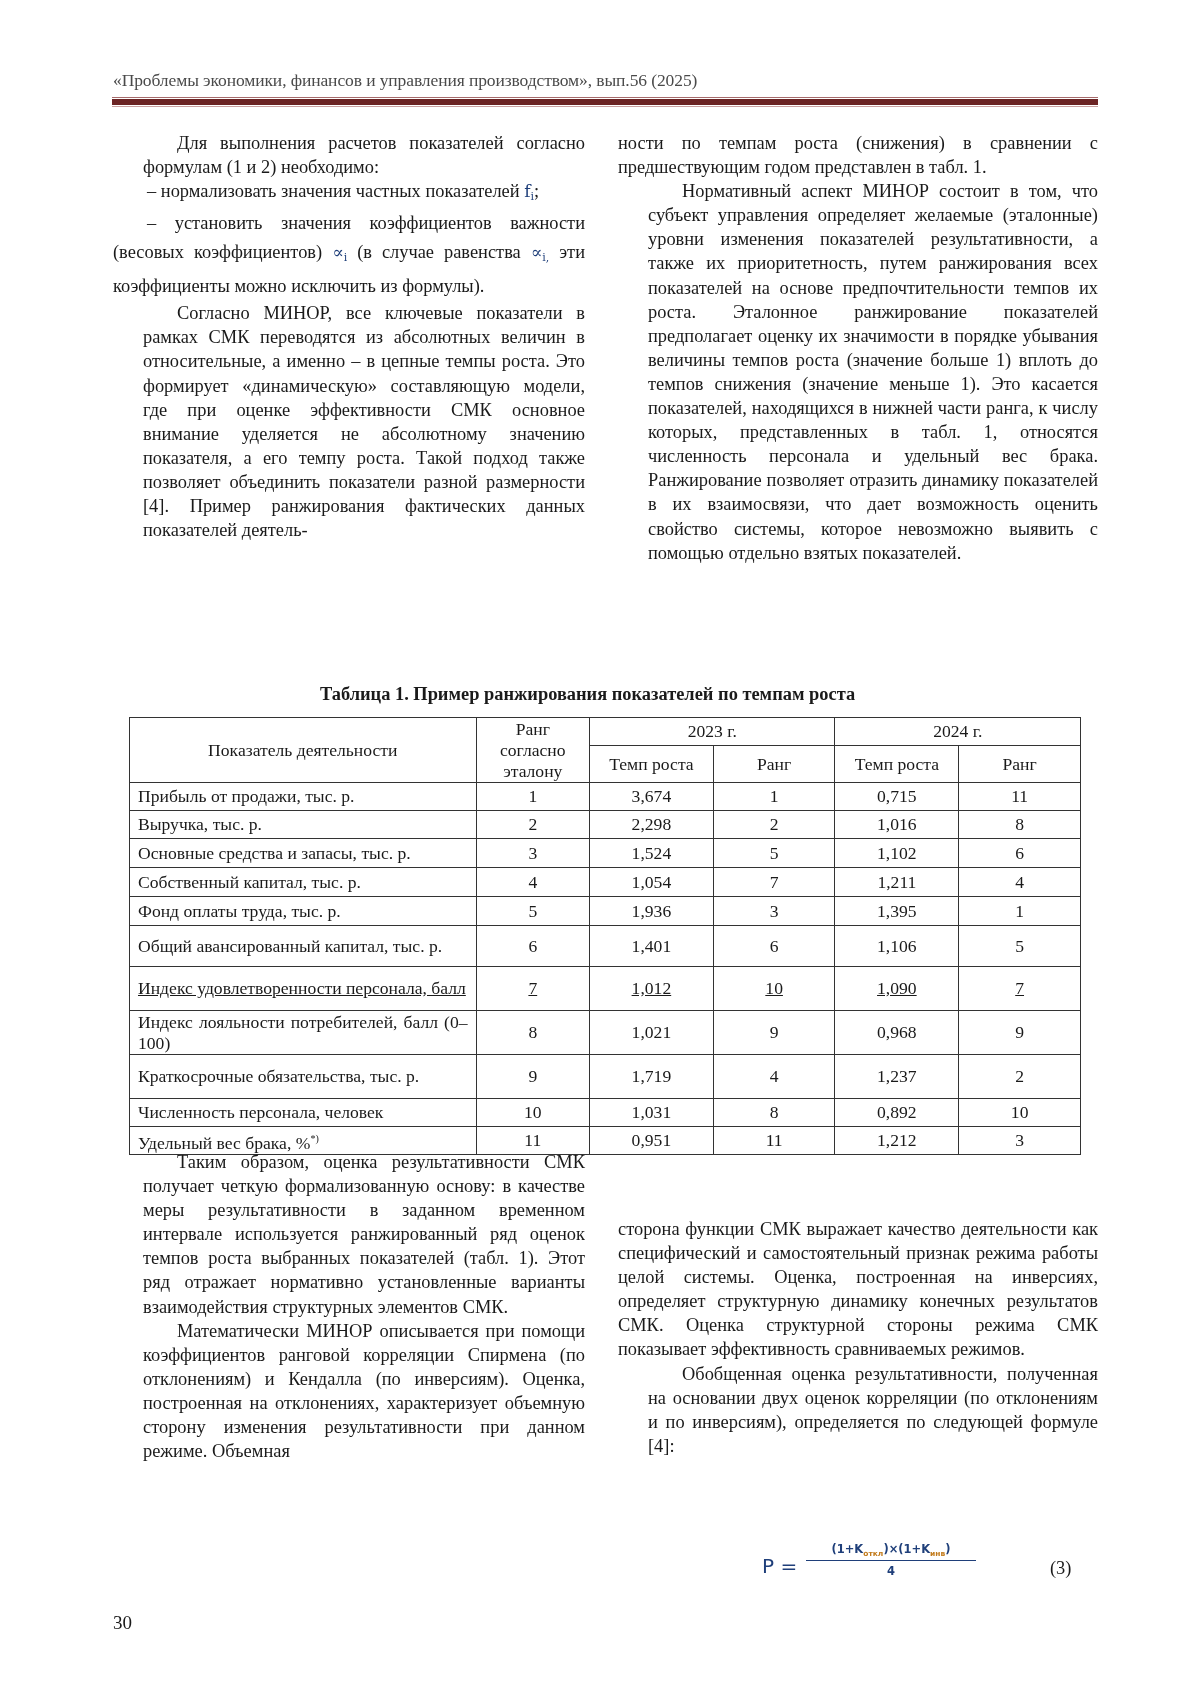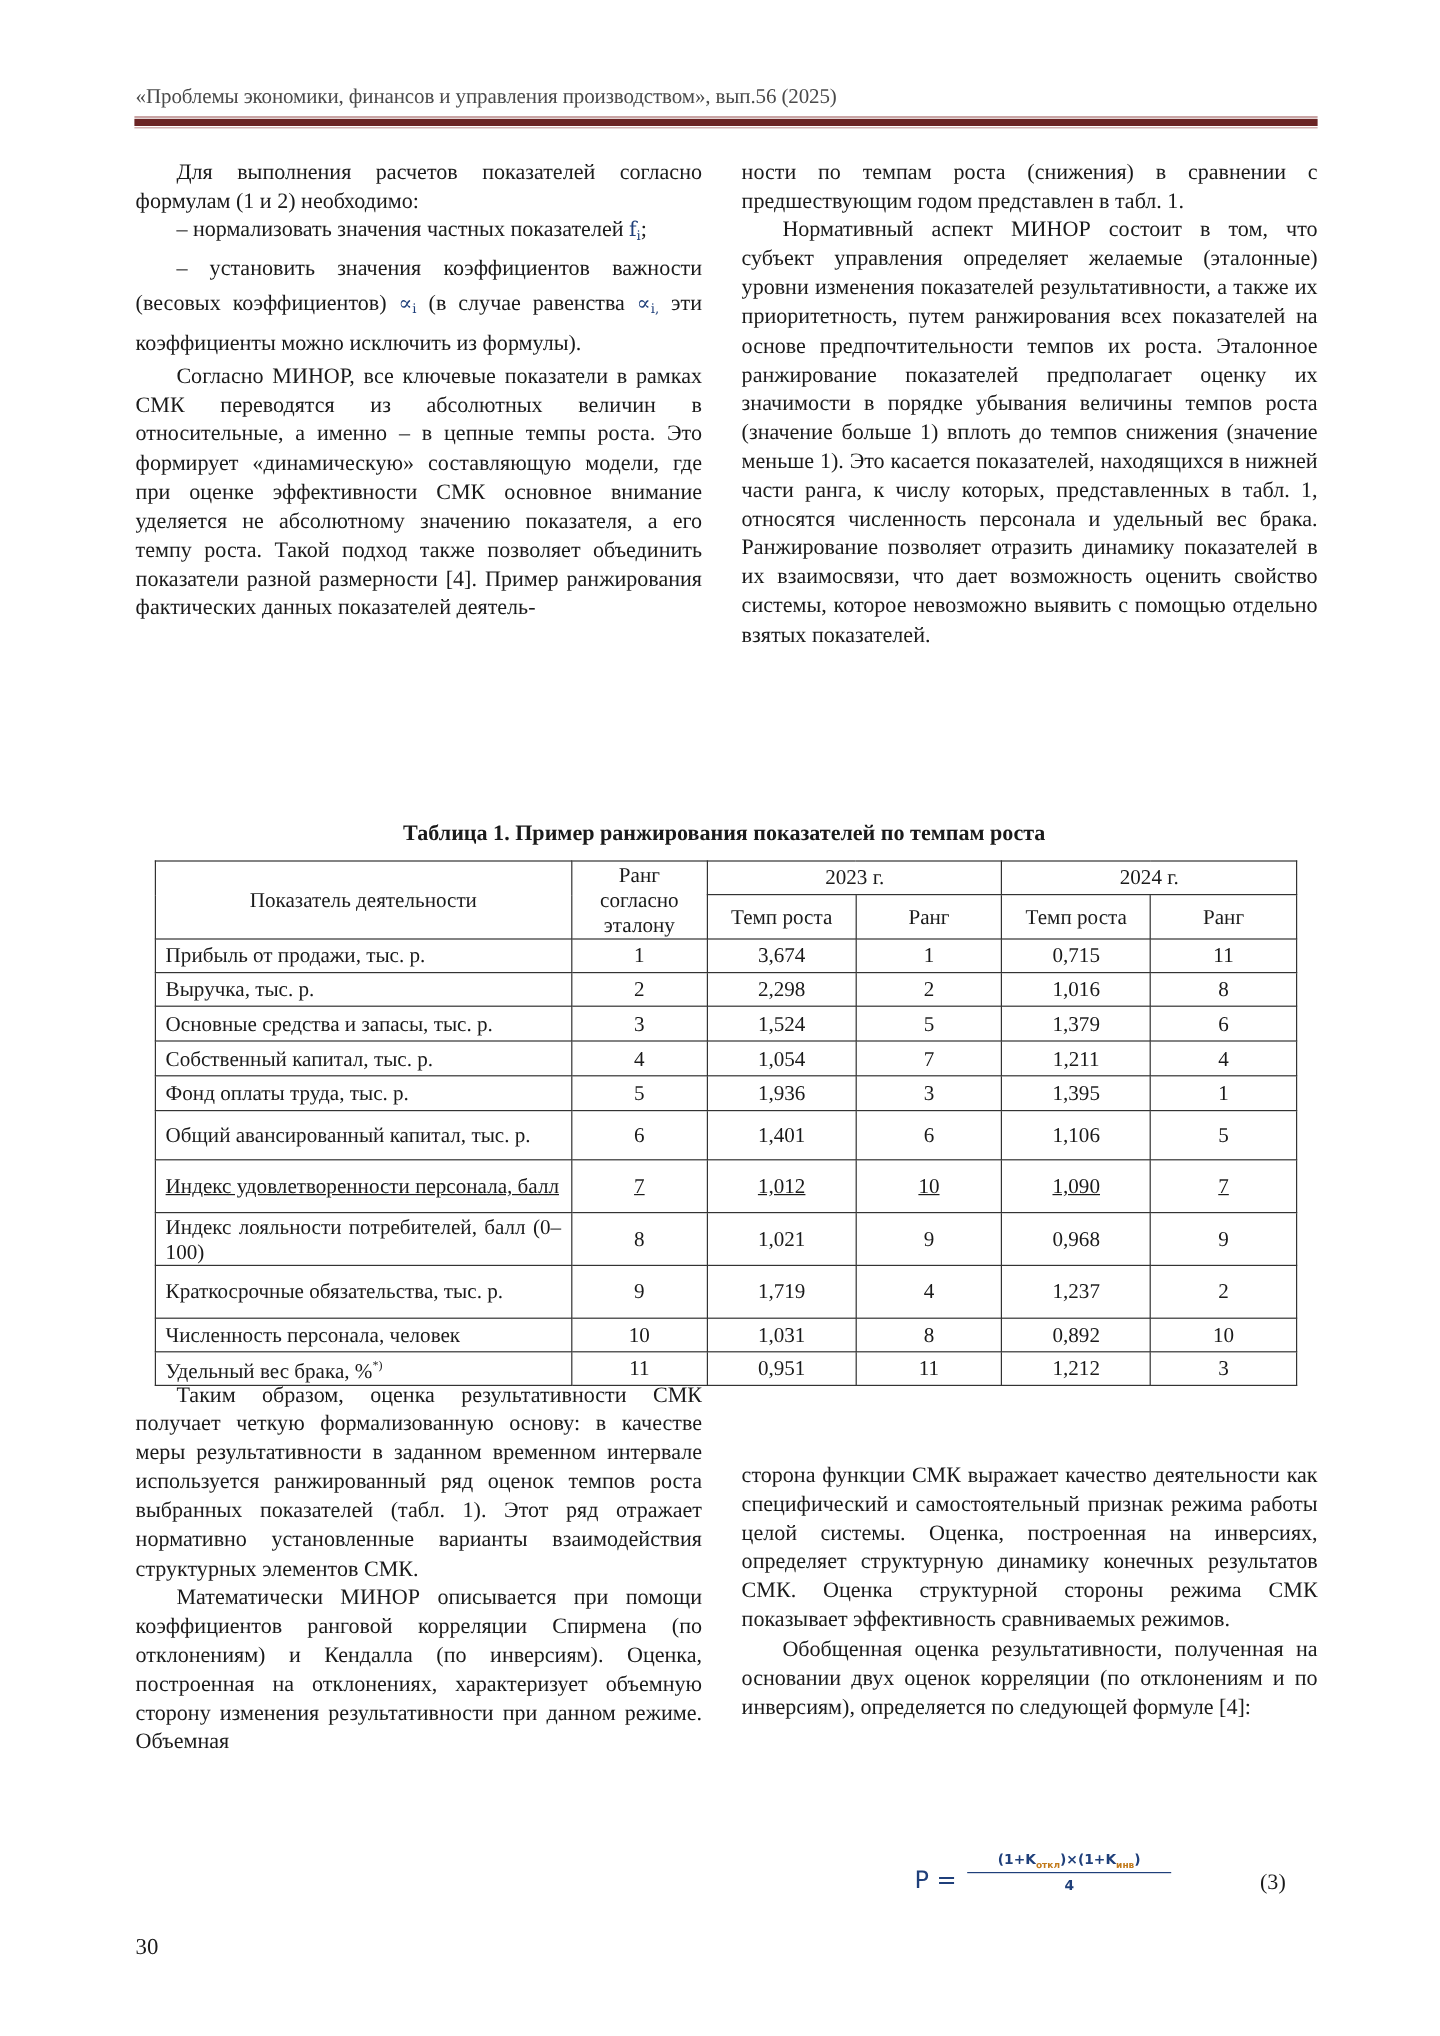--- a/index.html
+++ b/index.html
@@ -13,33 +13,33 @@
   }
   .header-rule {
     position: absolute; left: 112px; top: 97px; width: 986px; height: 9px;
   }
   .header-rule .r1 { position: absolute; left: 0; top: 0; width: 100%; height: 1px; background: #a76b6b; }
   .header-rule .r2 { position: absolute; left: 0; top: 2px; width: 100%; height: 6px; background: #6b2424; }
   .header-rule .r3 { position: absolute; left: 0; top: 9px; width: 100%; height: 1px; background: #c9a1a1; }
 
   .col { position: absolute; font-size: 18.4px; line-height: 24.1px; text-align: justify; }
   .col p { margin: 0; }
-  .col .ind { text-indent: 34px; }
+  .col .ind { text-indent: 34px; margin-left: 30px; }
   .col-left-top { left: 113px; top: 131px; width: 472px; }
   .col-right-top { left: 618px; top: 131px; width: 480px; }
   .col-left-bot { left: 113px; top: 1150px; width: 472px; }
   .col-right-bot { left: 618px; top: 1217px; width: 480px; }
 
   .bullet { text-indent: 34px; }
   .bold { font-weight: bold; }
   .math { color: #1f3f7a; font-family: "DejaVu Serif", serif; font-size: 17px; }
   .math-sub-i { font-size: 11px; vertical-align: -3px; color: #1f3f7a; }
 
   .table-title {
-    position: absolute; left: 111px; top: 684px; width: 985px; text-align: center;
+    position: absolute; left: 95px; top: 684px; width: 985px; text-align: center;
     font-weight: bold; font-size: 18.4px;
   }
   table.data {
     position: absolute; left: 129px; top: 717px; width: 952px;
     border-collapse: collapse; font-size: 17.6px; line-height: 21px;
   }
   table.data td, table.data th {
     border: 1.3px solid #333; padding: 0 8px; font-weight: normal; vertical-align: middle;
   }
   table.data th { text-align: center; }
@@ -125,21 +125,21 @@
         <td class="num">2,298</td>
         <td class="num">2</td>
         <td class="num">1,016</td>
         <td class="num">8</td>
       </tr>
       <tr style="height: 29px;">
         <td class="name"><span>Основные средства и запасы, тыс. р.</span></td>
         <td class="num">3</td>
         <td class="num">1,524</td>
         <td class="num">5</td>
-        <td class="num">1,379</td>
+        <td class="num">1,102</td>
         <td class="num">6</td>
       </tr>
       <tr style="height: 29px;">
         <td class="name"><span>Собственный капитал, тыс. р.</span></td>
         <td class="num">4</td>
         <td class="num">1,054</td>
         <td class="num">7</td>
         <td class="num">1,211</td>
         <td class="num">4</td>
       </tr>

